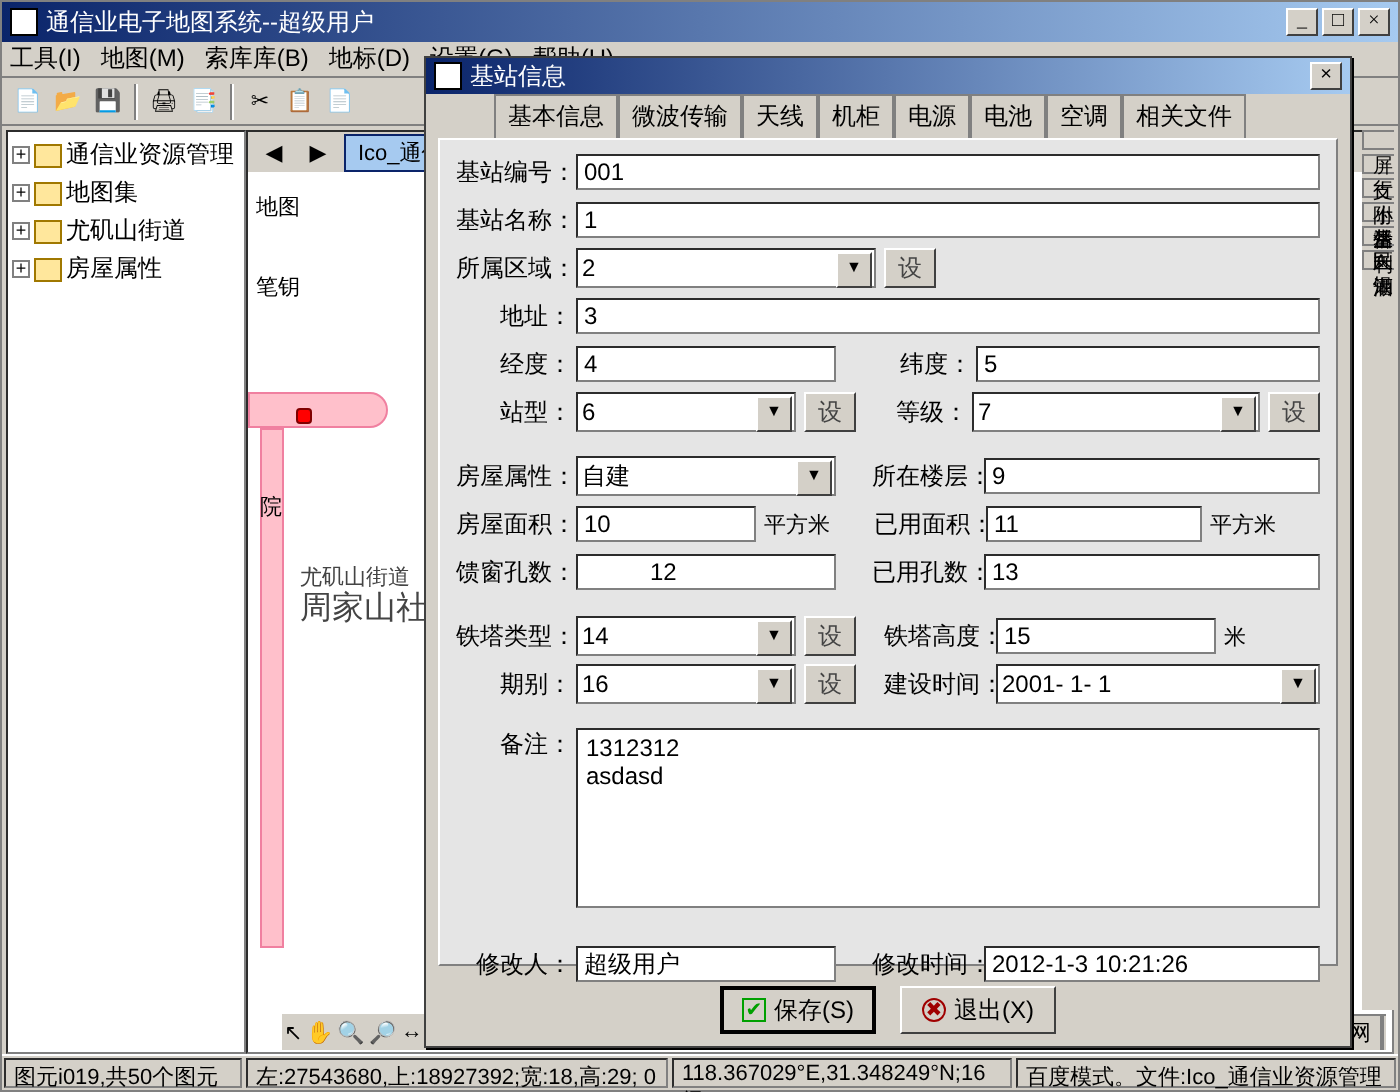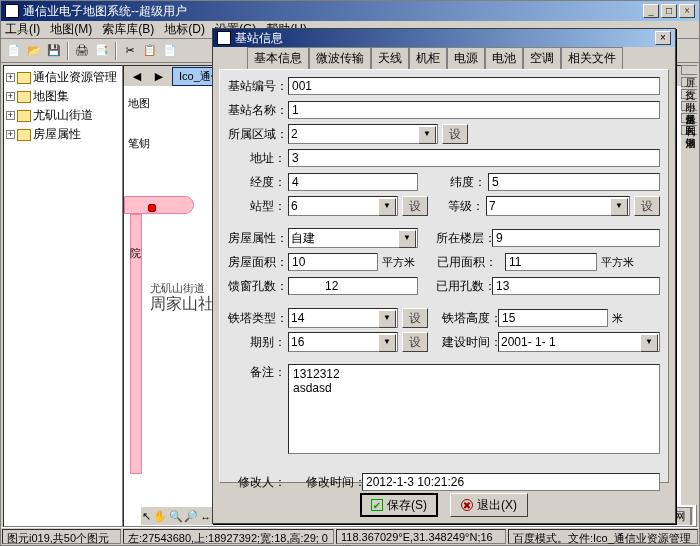--- a/index.html
+++ b/index.html
@@ -246,21 +246,21 @@
       <span style="width:18px"></span>
       <span class="lab" style="width:56px">所在楼层：</span>
         <input class="inp" style="flex: 1 1 0%;" value="9">
     </div>
     <div class="row">
       <span class="lab">房屋面积：</span>
         <input class="inp" style="width: 90px;" value="10">
         <span style="padding:0 4px">平方米</span>
       <span style="width:18px"></span>
       <span class="lab" style="width:56px">已用面积：</span>
-        <input class="inp" style="width: 92px; margin-left: 12px;" value="11">
+        <input class="inp" style="width: 108px;" value="11">
         <span style="padding:0 4px">平方米</span>
     </div>
     <div class="row">
       <span class="lab">馈窗孔数：</span>
         <input class="inp" style="width: 130px; padding-left: 36px;" value="12">
       <span style="width:18px"></span>
       <span class="lab" style="width:56px">已用孔数：</span>
         <input class="inp" style="flex: 1 1 0%;" value="13">
     </div>
     <div style="height:8px"></div>
@@ -283,20 +283,21 @@
     </div>
     <div style="height:8px"></div>
     <div style="display:flex">
       <span class="lab">备注：</span>
       <div class="ta" style="flex:1;height:90px;white-space:pre-line">1312312
 asdasd</div>
     </div>
     <div style="height:18px"></div>
     <div class="row">
       <span class="lab">修改人：</span>
+        <input class="inp" style="width: 130px;" value="超级用户">
       <span style="width:18px"></span>
       <span class="lab" style="width:56px">修改时间：</span>
         <input class="inp" style="flex: 1 1 0%;" value="2012-1-3 10:21:26">
     </div>
   </div>
 
   <div class="dlg-btns">
     <div class="dbtn def">
         <span class="chk">✔</span>
         <span>保存(S)</span>

